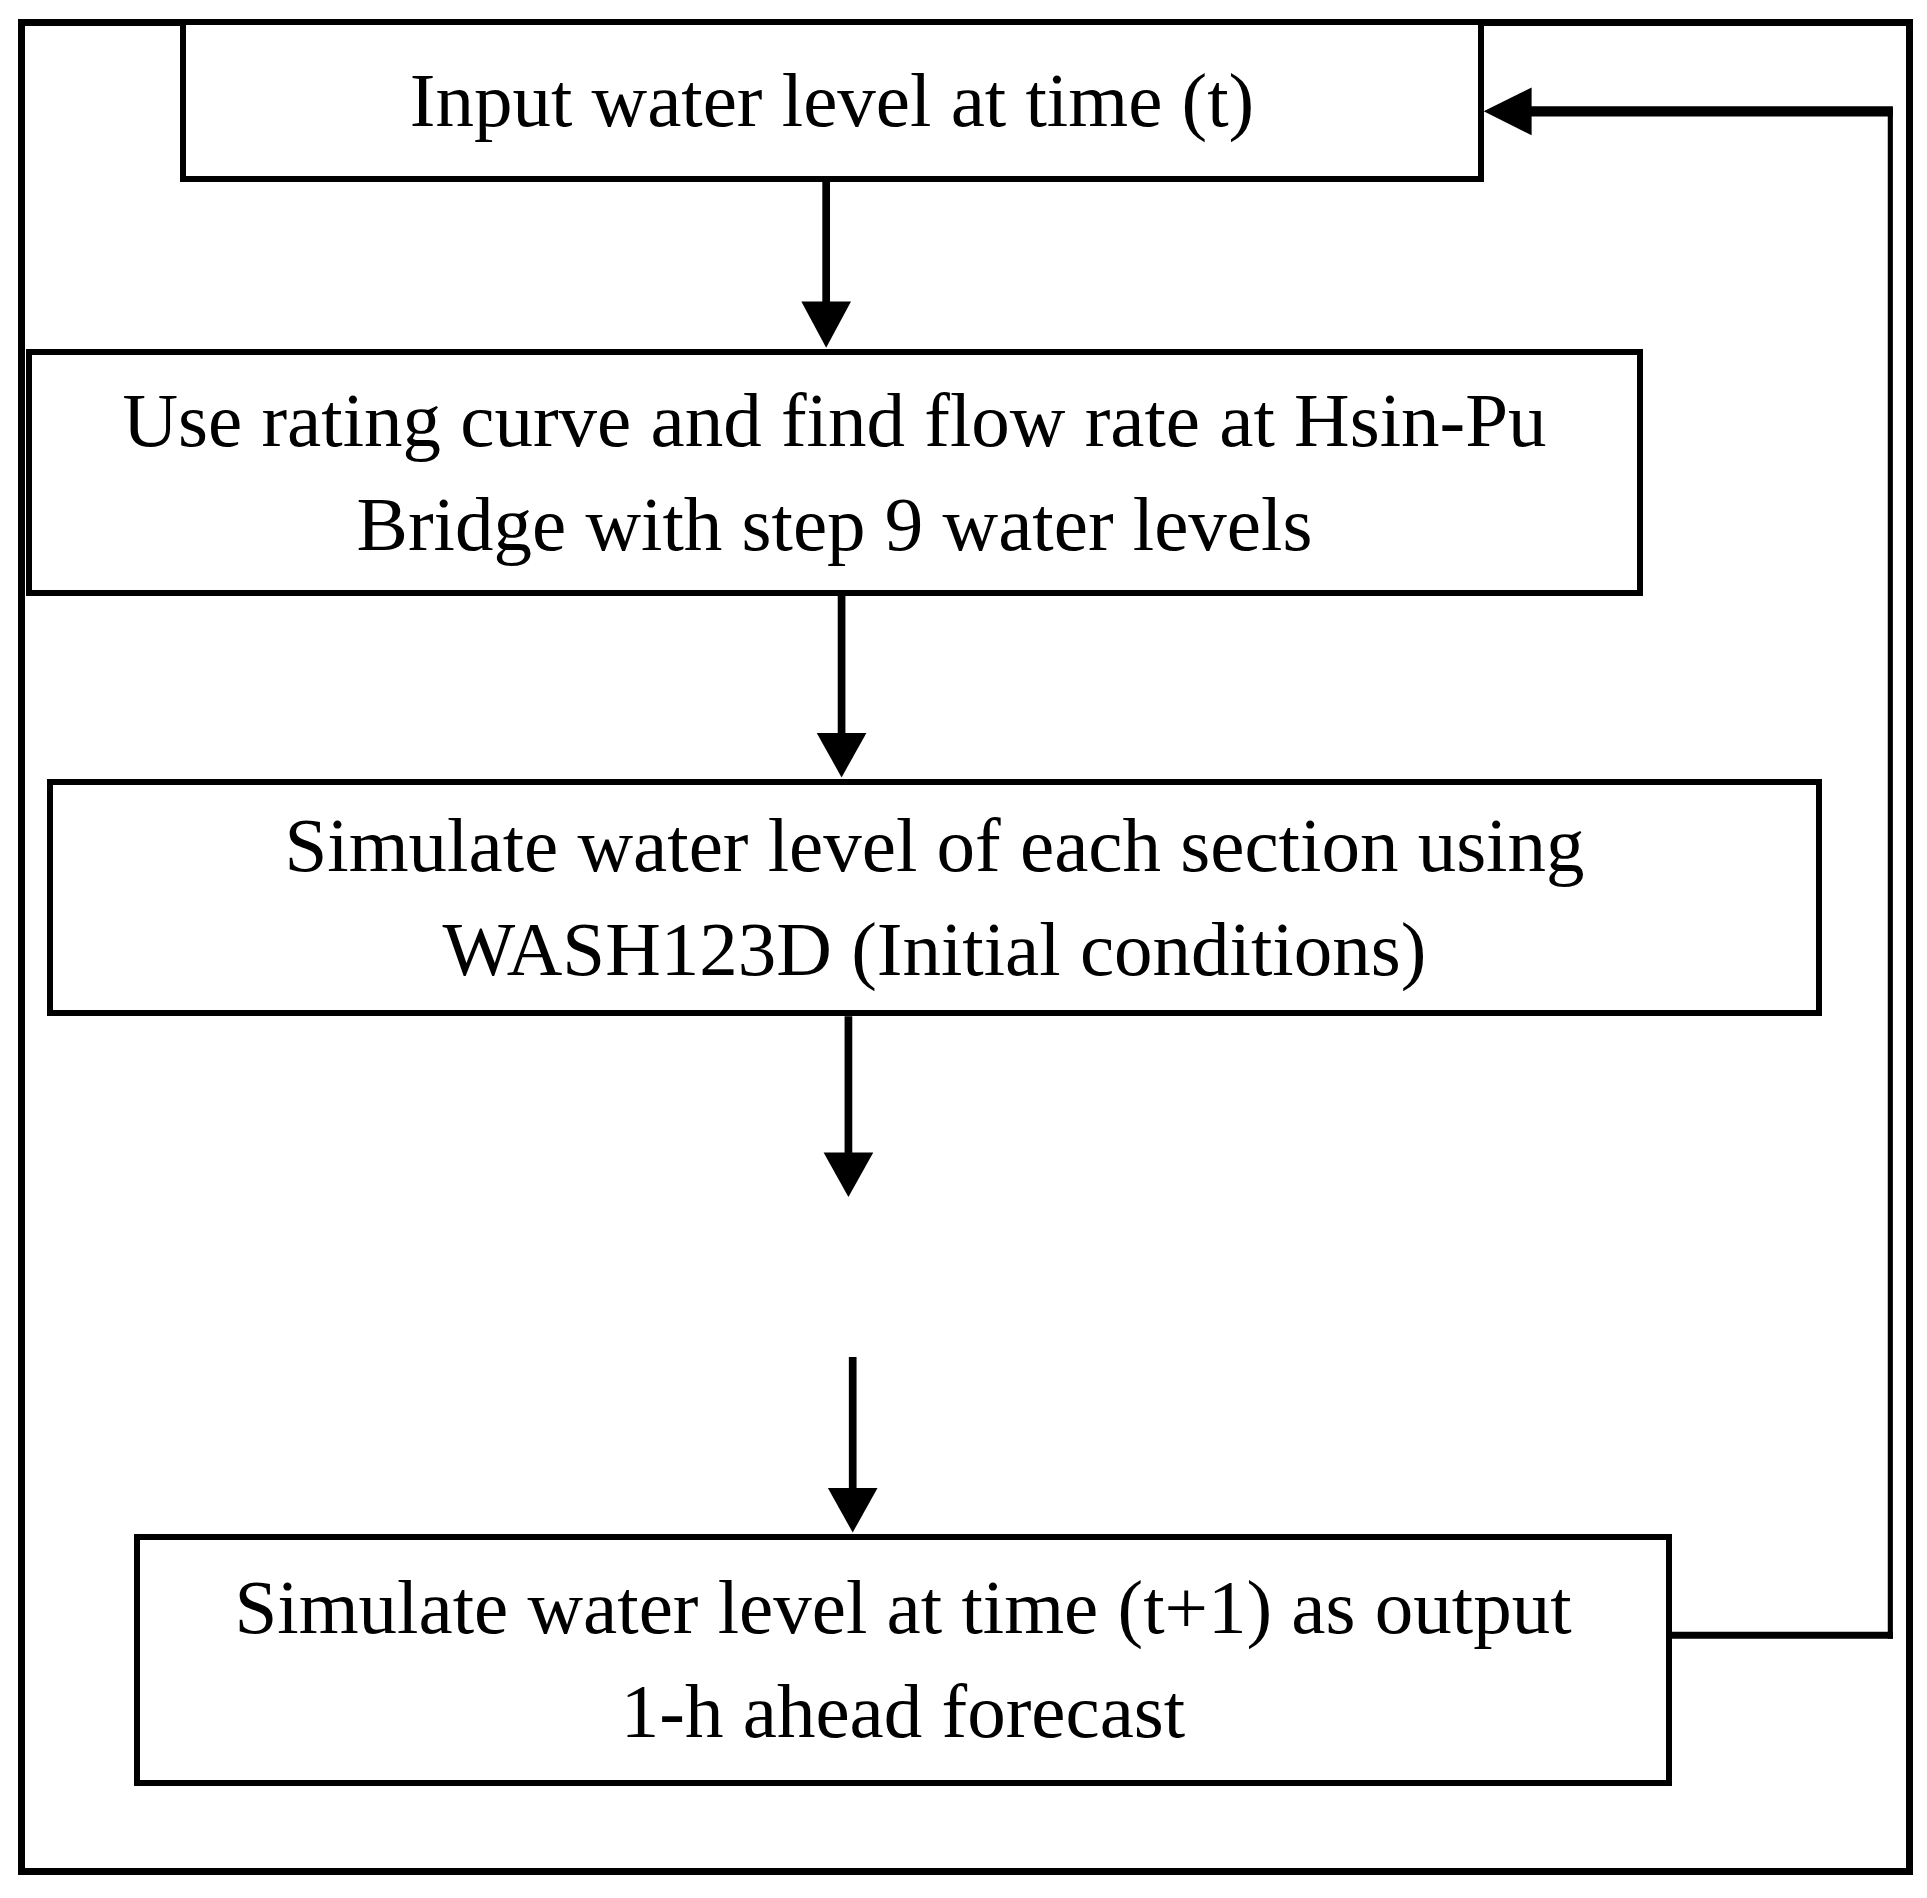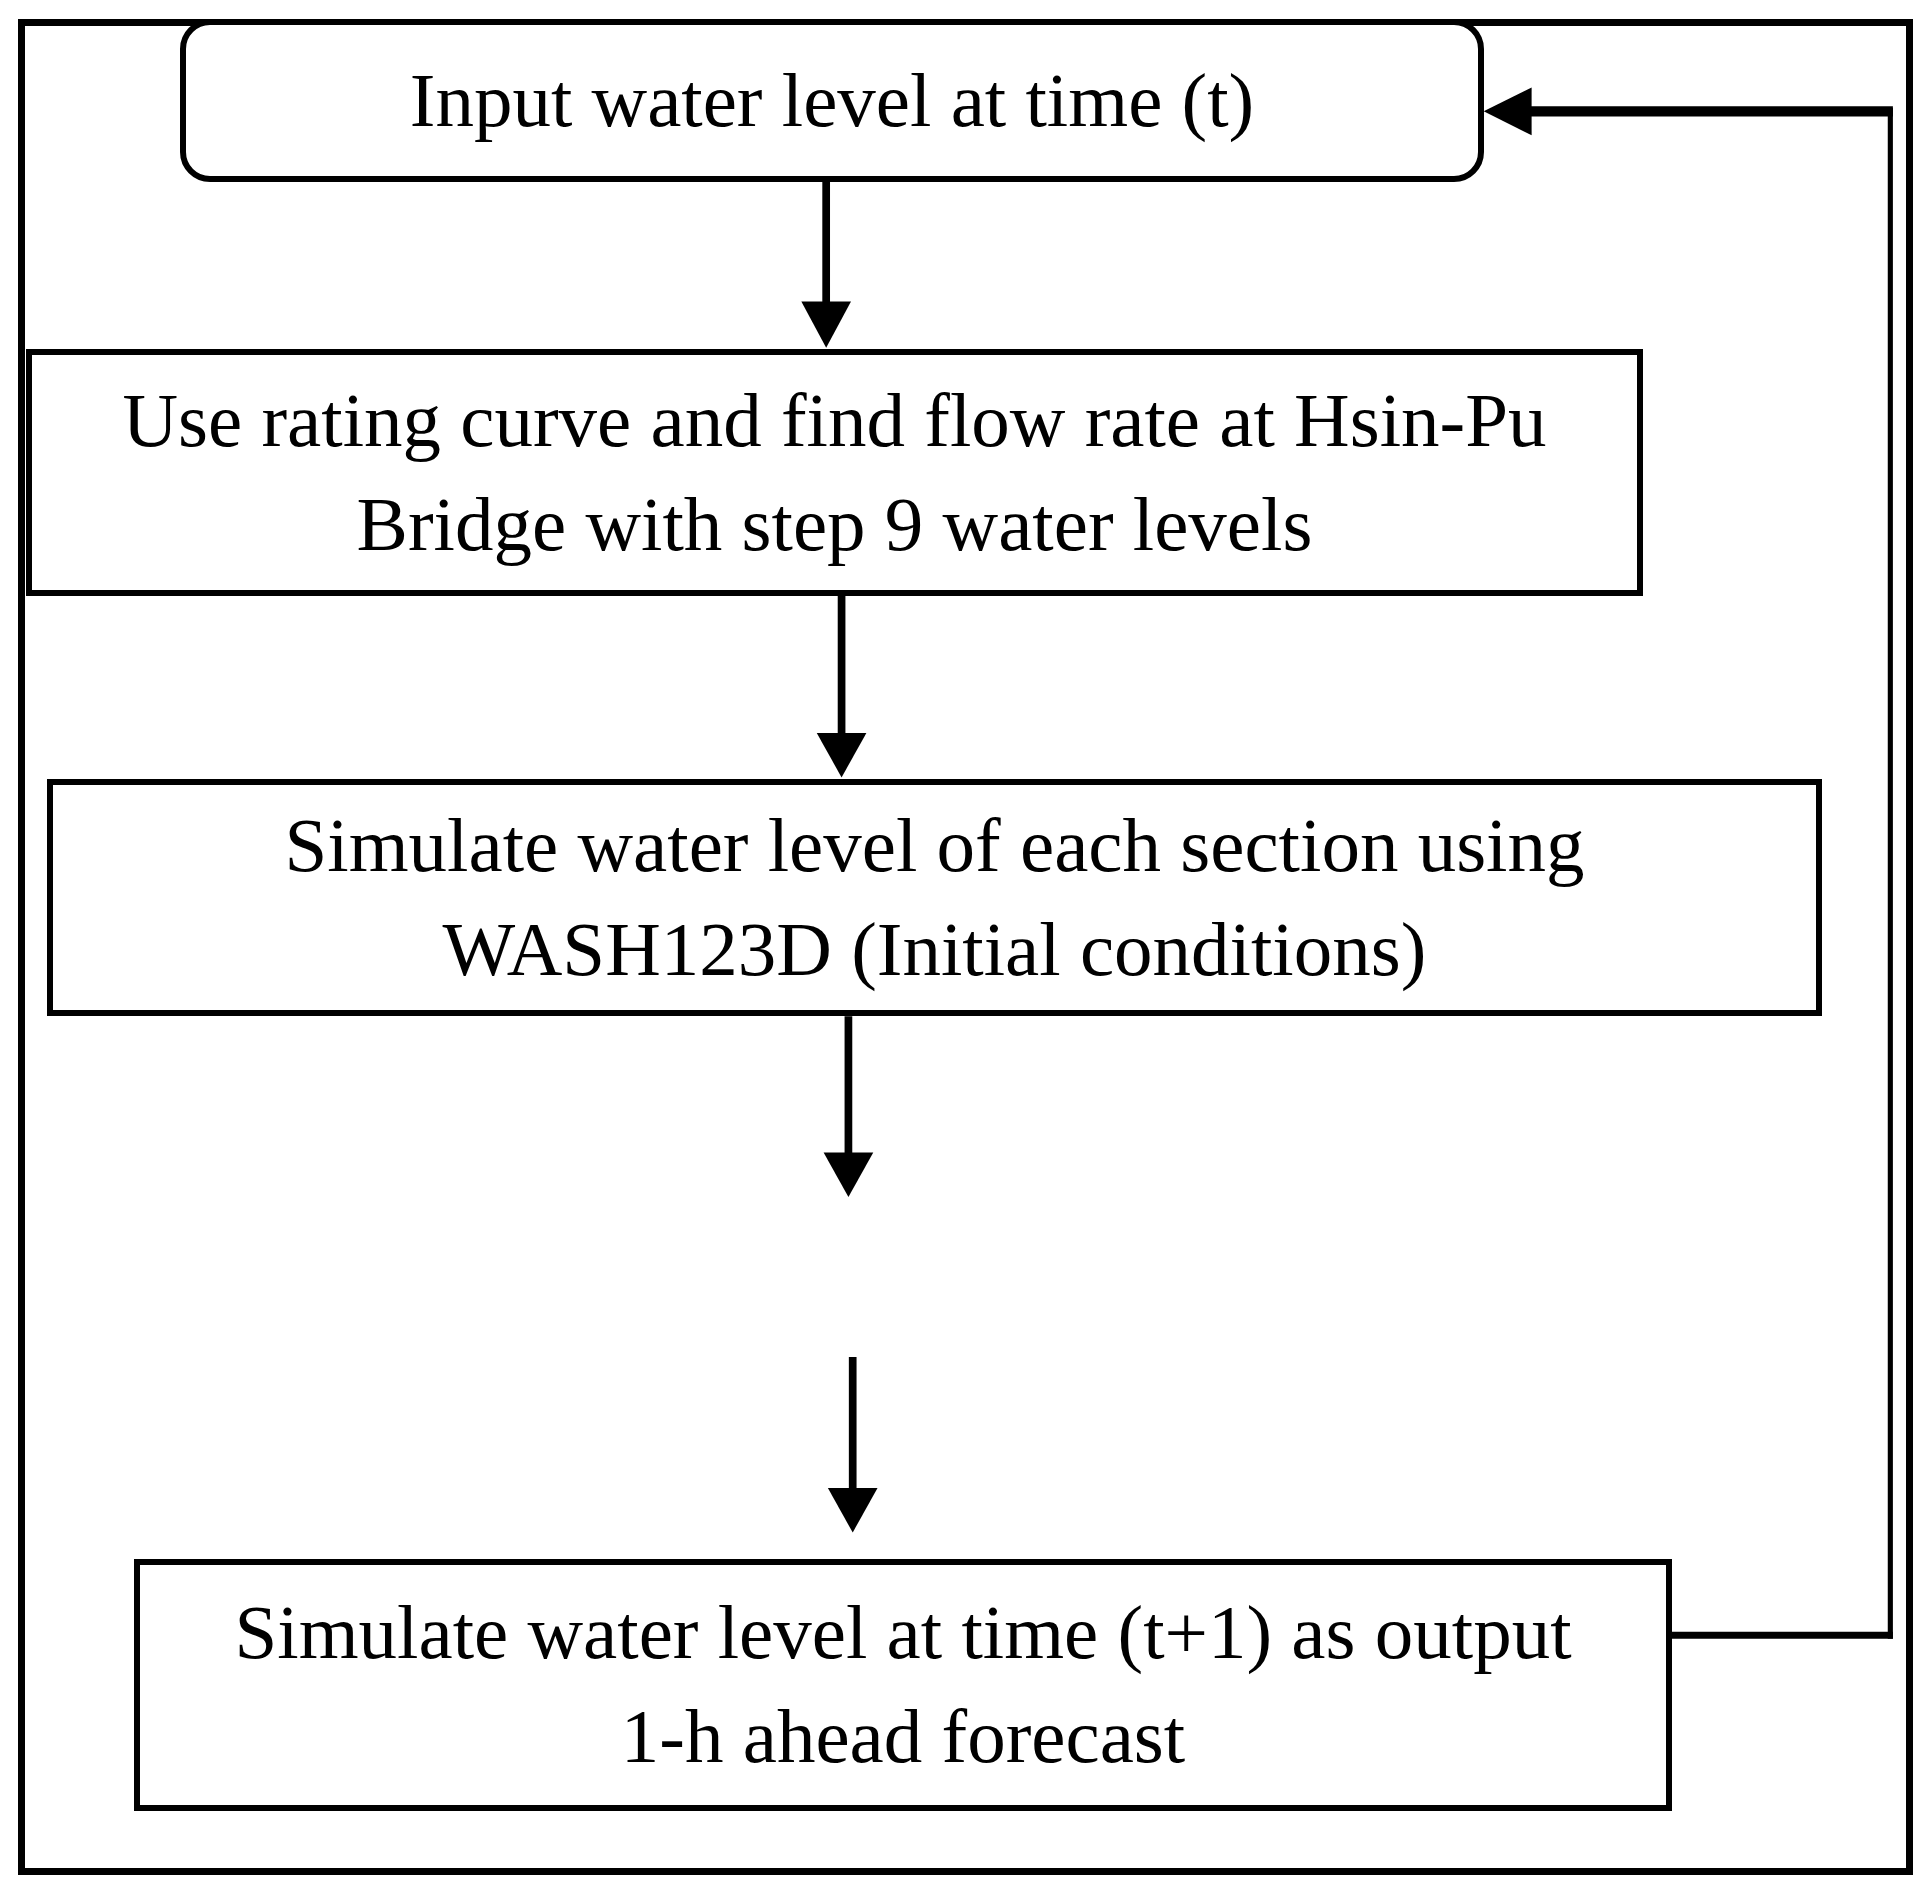--- a/index.html
+++ b/index.html
@@ -33,25 +33,25 @@
     align-items: center;
     justify-content: center;
     text-align: center;
     font-size: 77px;
     line-height: 1.35;
     color: #000000;
     white-space: pre-line;
     padding: 0 8.6px;
     z-index: 1;
   }
-  #node-1 { left: 180px; top: 19px;   width: 1304px; height: 163px; border-radius: 30px; }
+  #node-1 { left: 180px; top: 19px;   width: 1304px; height: 163px; }
   #node-2 { left: 26px;  top: 349px;  width: 1617px; height: 247px; }
   #node-3 { left: 47px;  top: 779px;  width: 1775px; height: 237px; }
   #node-4 { left: 178px; top: 1199px; width: 1354px; height: 158px; }
-  #node-5 { left: 134px; top: 1534px; width: 1538px; height: 252px; margin-top: 25px; }
+  #node-5 { left: 134px; top: 1534px; width: 1538px; height: 252px; }
   .connector-layer {
     position: absolute;
     left: 0;
     top: 0;
     width: 1928px;
     height: 1899px;
     z-index: 2;
     pointer-events: none;
   }
 </style>

